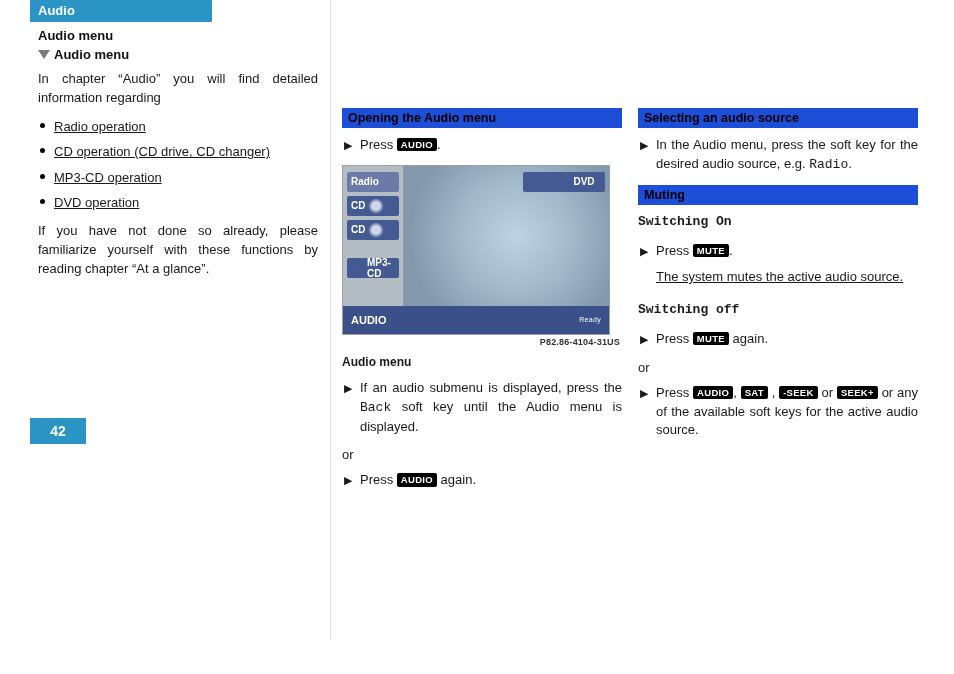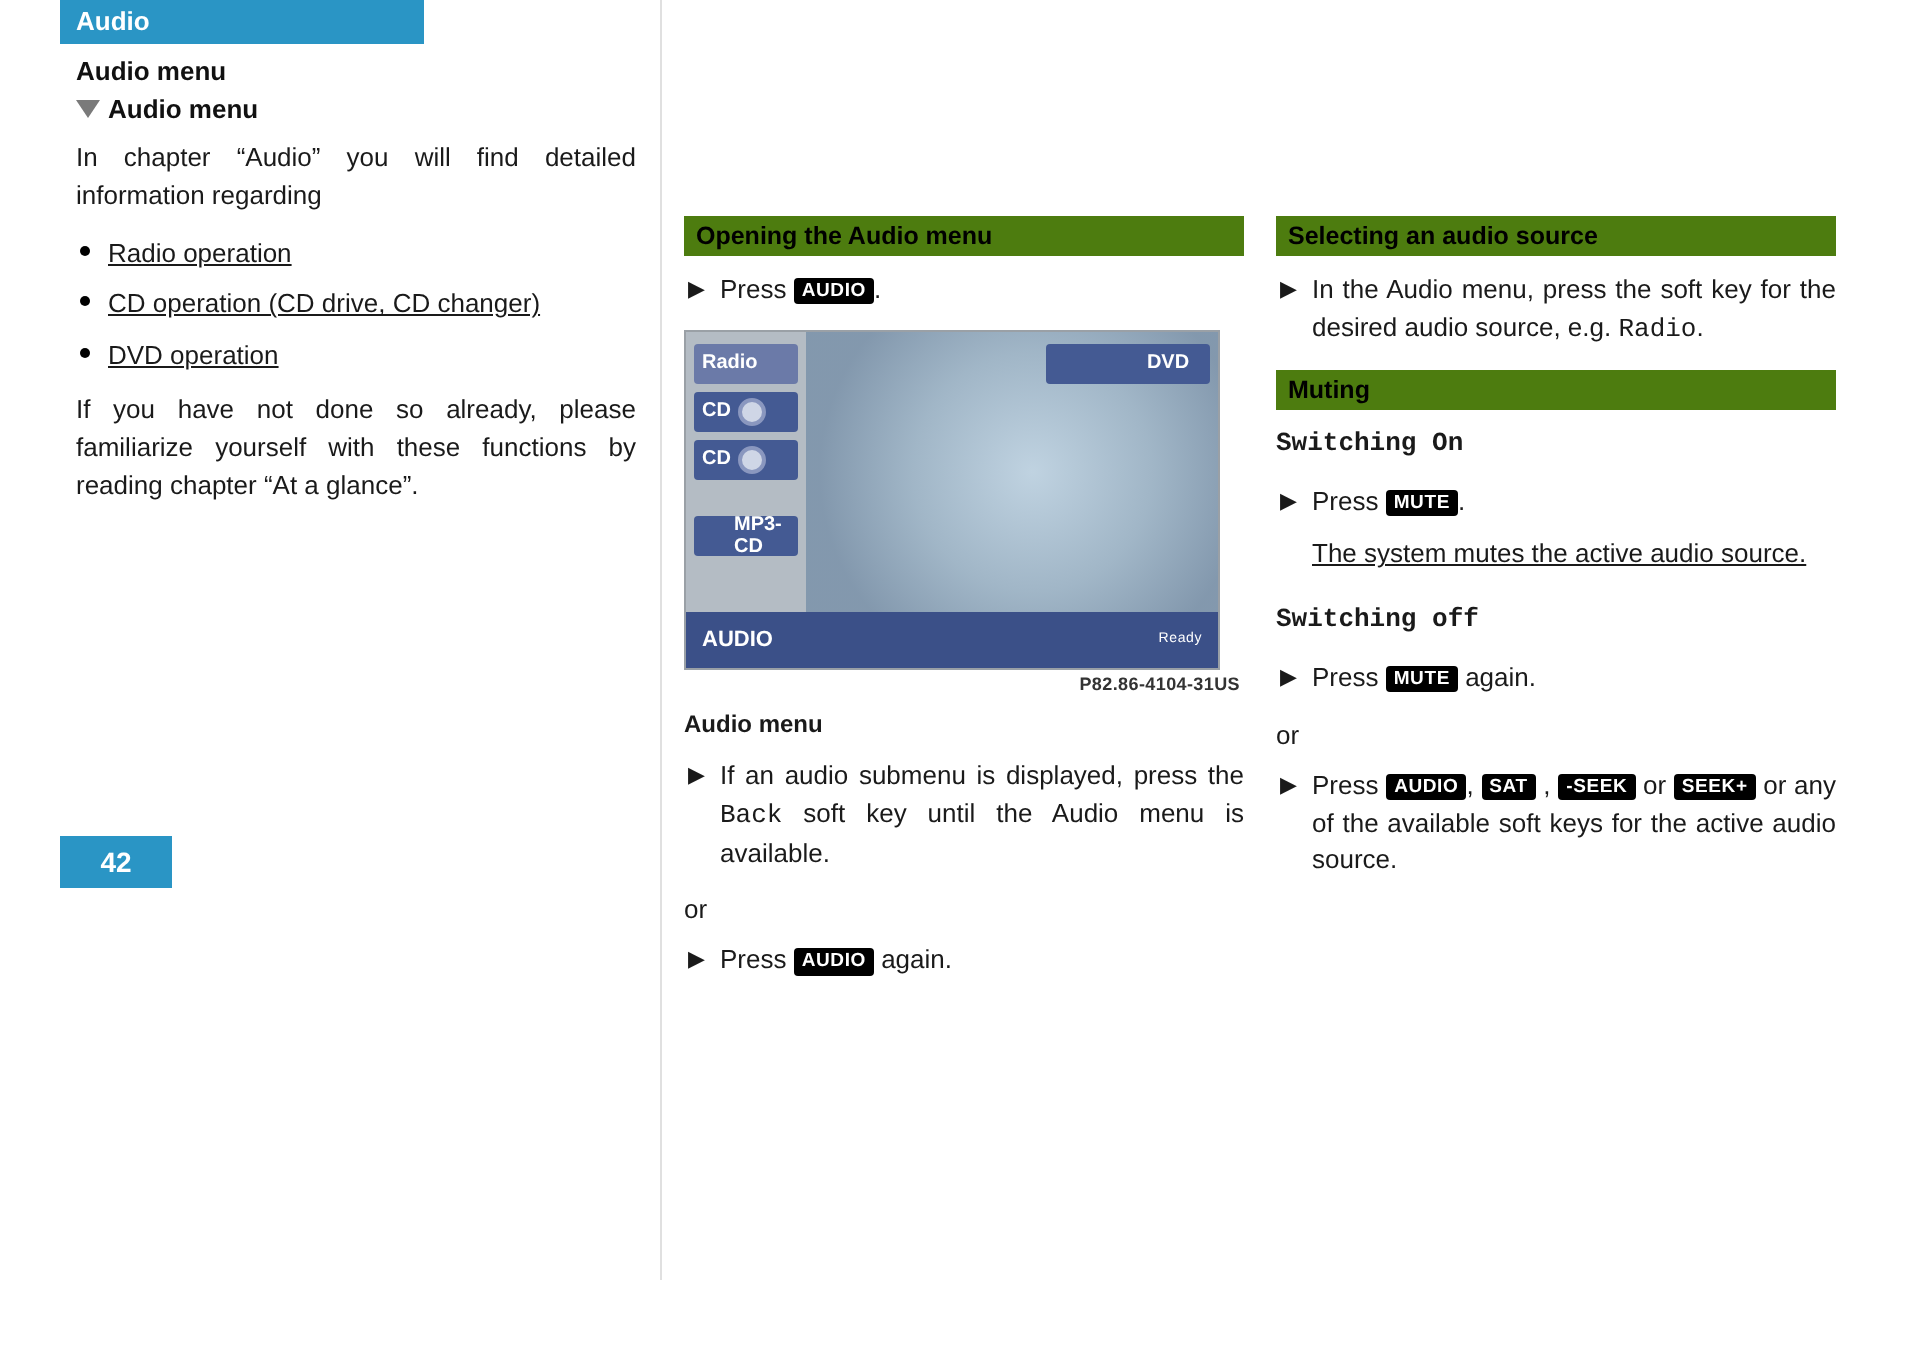--- a/index.html
+++ b/index.html
@@ -102,21 +102,21 @@
     display: inline-block;
     width: 0;
     height: 0;
     border-left: 6px solid transparent;
     border-right: 6px solid transparent;
     border-top: 9px solid #7a7a7a;
     margin-right: 4px;
   }
 
   .section-head {
-    background: #4d7c0f;
+    background: #1d4ed8;
     color: #000;
     font-weight: bold;
     font-size: 12.5px;
     padding: 3px 6px;
     margin: 0 0 8px 0;
   }
 
   p { margin: 0 0 10px 0; line-height: 1.45; text-align: justify; }
   .bold { font-weight: bold; font-family: Liberation Mono, monospace; }
 
@@ -284,20 +284,21 @@
   <div class="col1">
     <div class="sub1">Audio menu</div>
     <div class="sub2">
       <span class="triangle"></span>
       <span>Audio menu</span>
     </div>
     <p>In chapter “Audio” you will find detailed information regarding</p>
     <ul class="bullets">
       <li>Radio operation</li>
       <li>CD operation (CD drive, CD changer)</li>
+      <li>MP3-CD operation</li>
       <li>DVD operation</li>
     </ul>
     <p>If you have not done so already, please familiarize yourself with these functions by reading chapter “At a glance”.</p>
   </div>
 
   <div class="col2">
     <div class="section-head">Opening the Audio menu</div>
 
     <div class="step">
       <span class="arrow">▶</span>
@@ -321,21 +322,21 @@
       <div class="fake-bottom">
         <span>AUDIO</span>
         <span class="ready">Ready</span>
       </div>
     </div>
     <div class="caption">P82.86-4104-31US</div>
     <div class="caption-label">Audio menu</div>
 
     <div class="step">
       <span class="arrow">▶</span>
-      <span>If an audio submenu is displayed, press the </span><span class="mono">Back</span><span> soft key until the Audio menu is available.</span>
+      <span>If an audio submenu is displayed, press the </span><span class="mono">Back</span><span> soft key until the Audio menu is displayed.</span>
     </div>
 
     <p class="or-line">or</p>
 
     <div class="step">
       <span class="arrow">▶</span>
       <span>Press </span><span class="key">AUDIO</span><span> again.</span>
     </div>
   </div>
 

